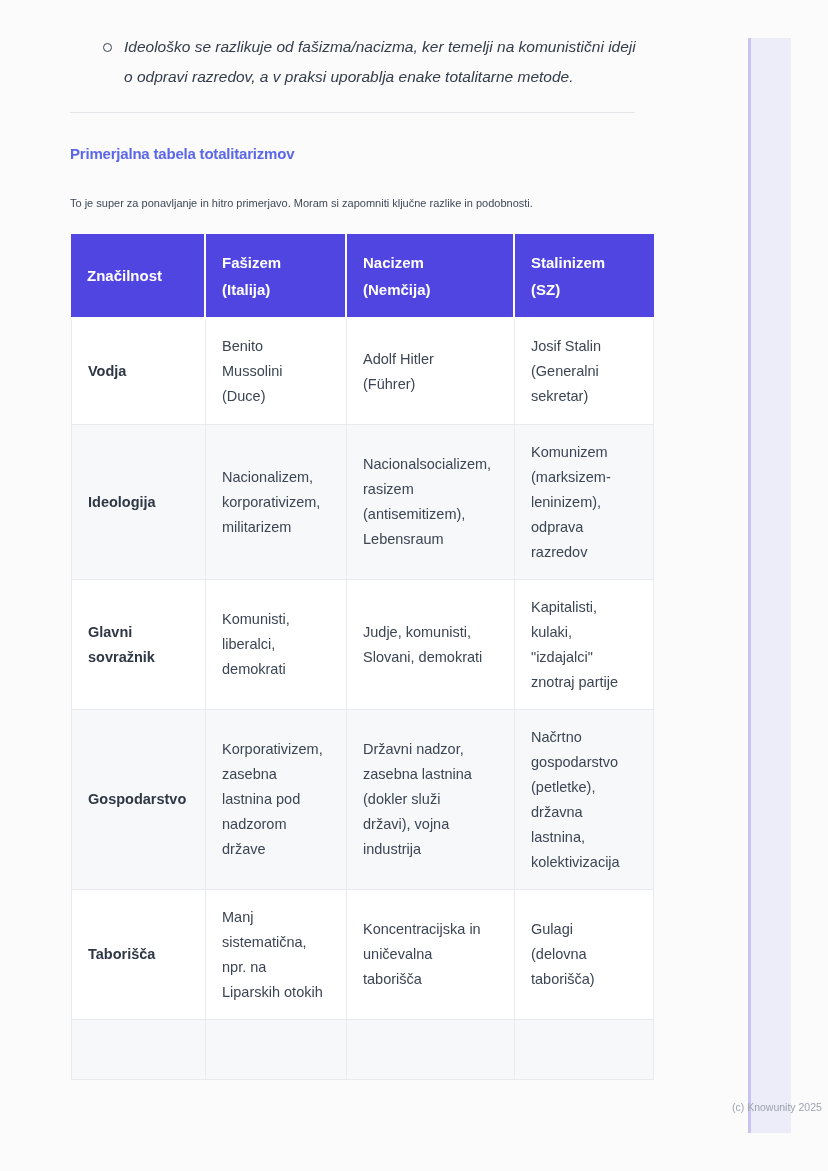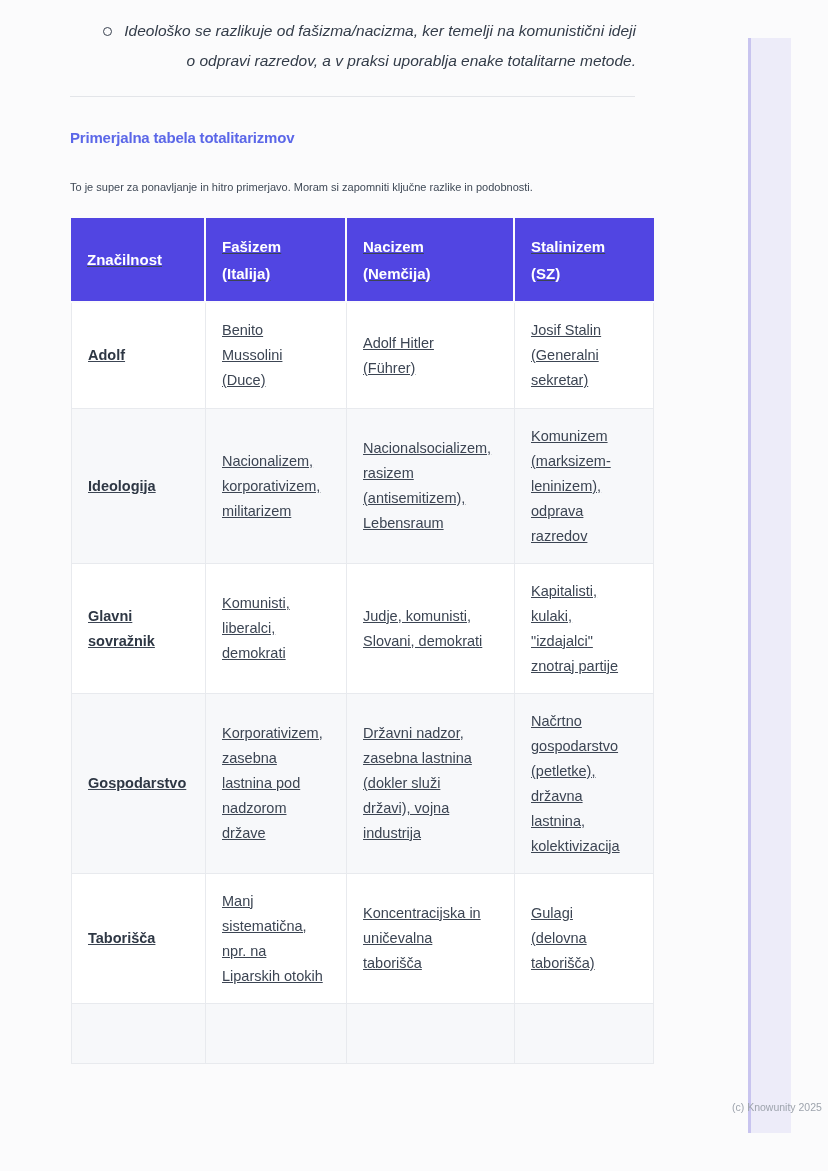--- a/index.html
+++ b/index.html
@@ -7,24 +7,23 @@
     width:828px;height:1171px;
     background:#FBFBFC;
     font-family:"Liberation Sans","DejaVu Sans",sans-serif;
     position:relative;
     overflow:hidden;
     color:#3C4553;
   }
   
   .note{
     margin:0 0 0 70px;
-    padding-top:16px;
+    padding-top:32px;
     width:566px;
     display:flex;
-    text-align:right;
   }
   .note .bullet{
     flex:0 0 auto;
     width:7px;height:7px;
     border:1.5px solid #3A4250;
     border-radius:50%;
     margin:11px 0 0 33px;
   }
   .note .note-text{
     flex:1;
@@ -63,21 +62,20 @@
     margin:16px 0 0 71px;
     width:584px;
     height:870px;
     overflow:hidden;
   }
   table.compare{
     border-collapse:separate;
     border-spacing:0;
     table-layout:fixed;
     width:583px;
-    text-decoration:underline;
   }
   col.c1{width:135px;} col.c2{width:141px;} col.c3{width:168px;} col.c4{width:139px;}
   thead th{
     background:#5145E2;
     color:#FFFFFF;
     font-size:15px;
     font-weight:700;
     text-align:left;
     vertical-align:middle;
     padding:14px 14px 14px 16px;
@@ -162,21 +160,21 @@
         <th>Fašizem
 (Italija)</th>
         <th>Nacizem
 (Nemčija)</th>
         <th>Stalinizem
 (SZ)</th>
       </tr>
     </thead>
     <tbody>
       <tr class="r1">
-        <td>Adolf</td>
+        <td>Vodja</td>
         <td>Benito
 Mussolini
 (Duce)</td>
         <td>Adolf Hitler
 (Führer)</td>
         <td>Josif Stalin
 (Generalni
 sekretar)</td>
       </tr>
       <tr class="r2">

